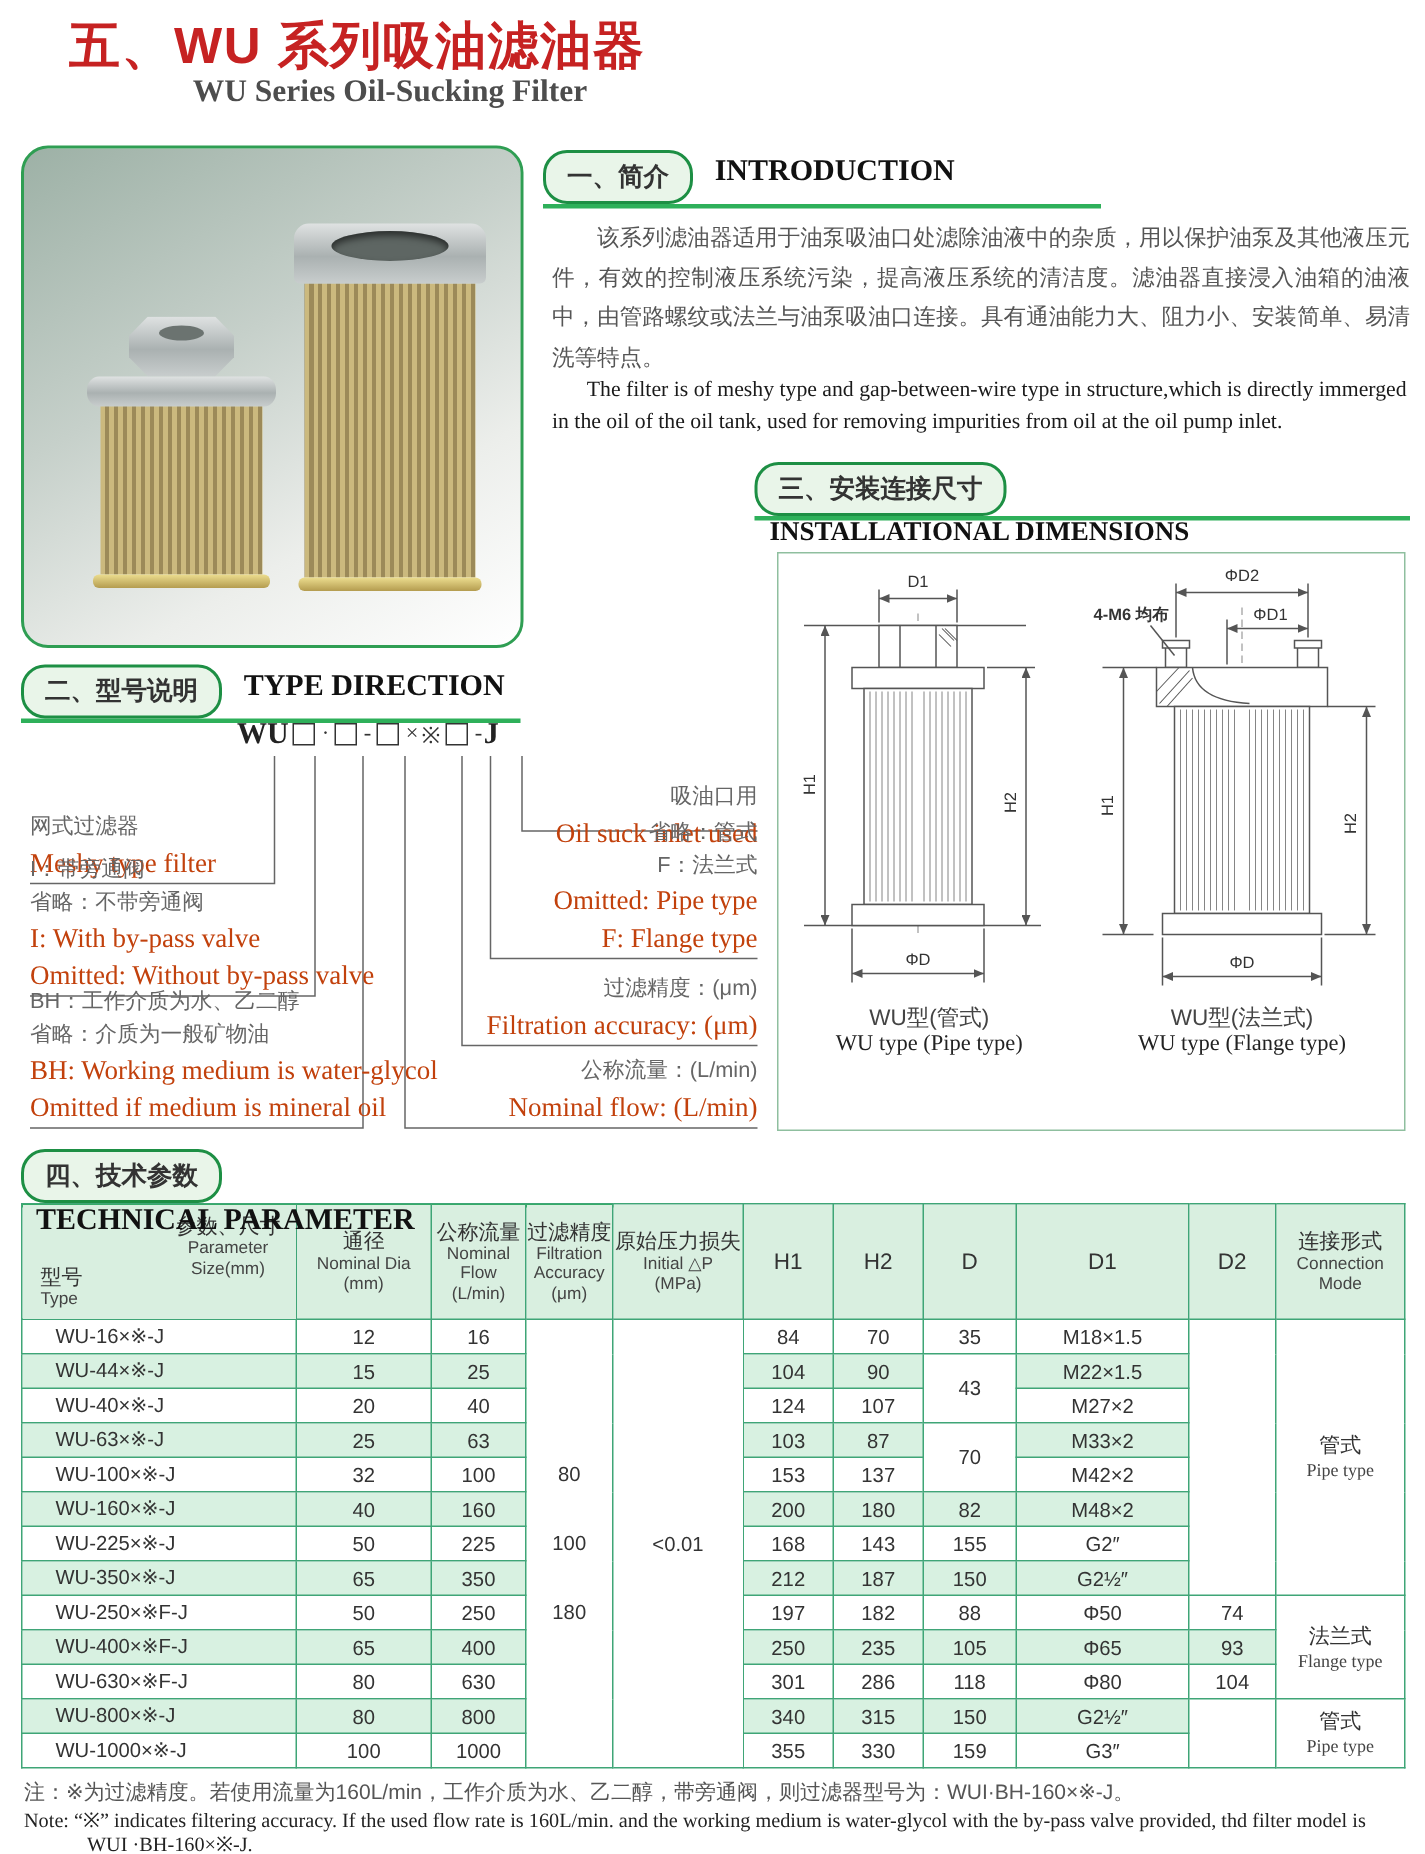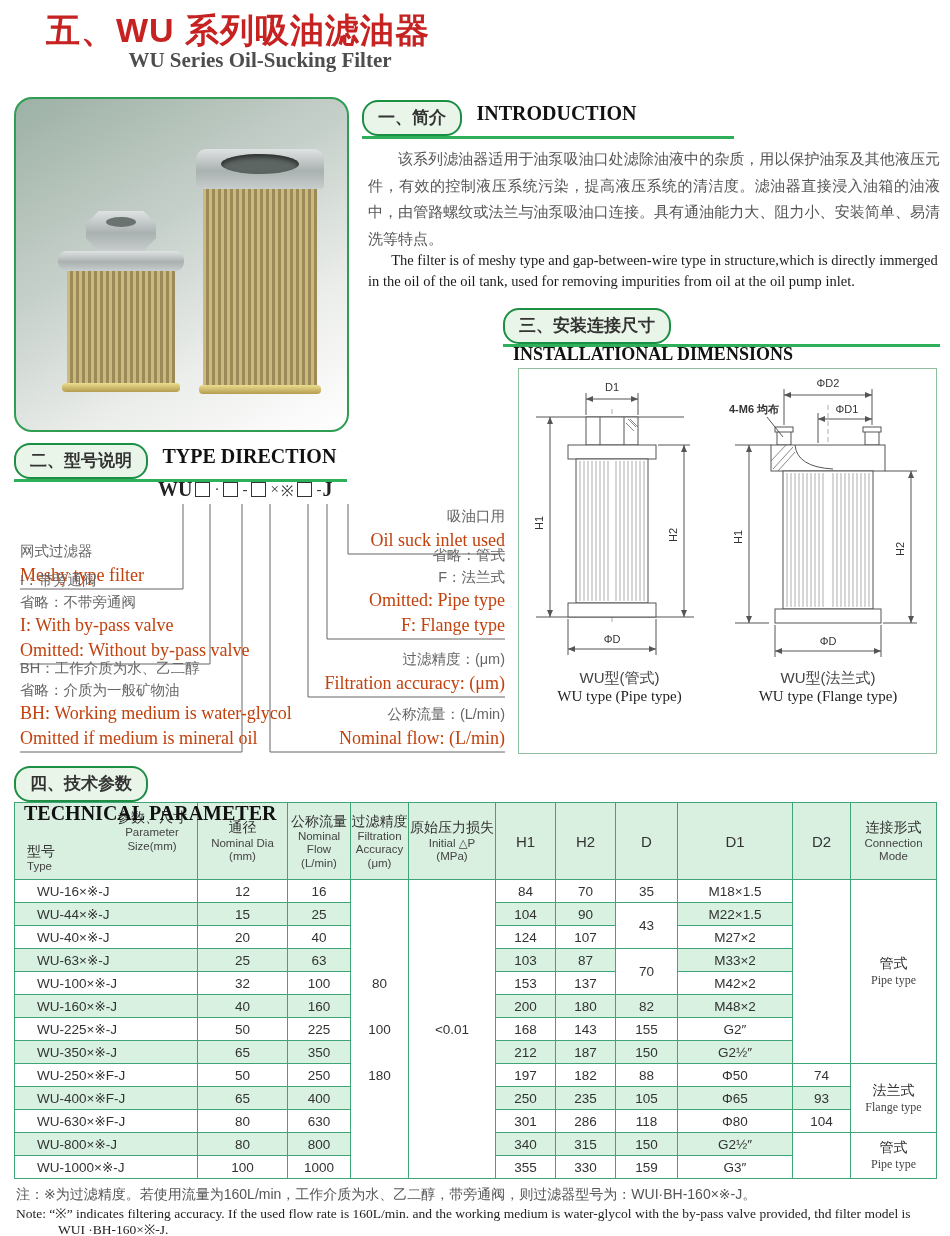--- a/index.html
+++ b/index.html
@@ -302,21 +302,21 @@
       <div class="zl">省略：不带旁通阀</div>
       <div class="el">I: With by-pass valve</div>
       <div class="el">Omitted: Without by-pass valve</div>
     </div>
     <div class="td-label lab-left" style="bottom:19px;">
       <div class="zl">BH：工作介质为水、乙二醇</div>
       <div class="zl">省略：介质为一般矿物油</div>
       <div class="el">BH: Working medium is water-glycol</div>
       <div class="el">Omitted if medium is mineral oil</div>
     </div>
-    <div class="td-label lab-right" style="bottom:217px;margin-top:12px;">
+    <div class="td-label lab-right" style="bottom:202px;margin-top:12px;">
       <div class="zl">吸油口用</div>
       <div class="el">Oil suck inlet used</div>
     </div>
     <div class="td-label lab-right" style="bottom:132px;">
       <div class="zl">省略：管式</div>
       <div class="zl">F：法兰式</div>
       <div class="el">Omitted: Pipe type</div>
       <div class="el">F: Flange type</div>
     </div>
     <div class="td-label lab-right" style="bottom:74px;">

